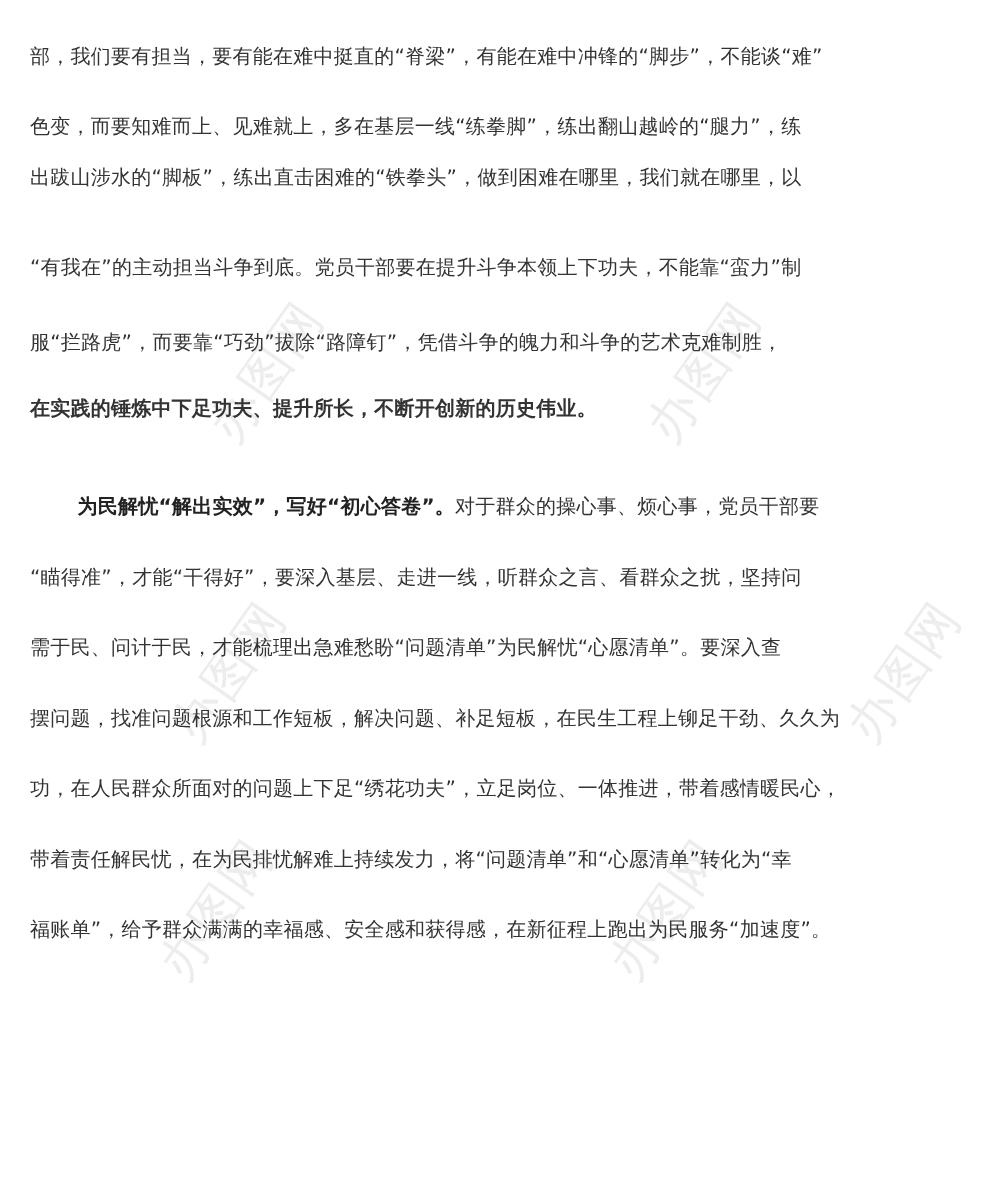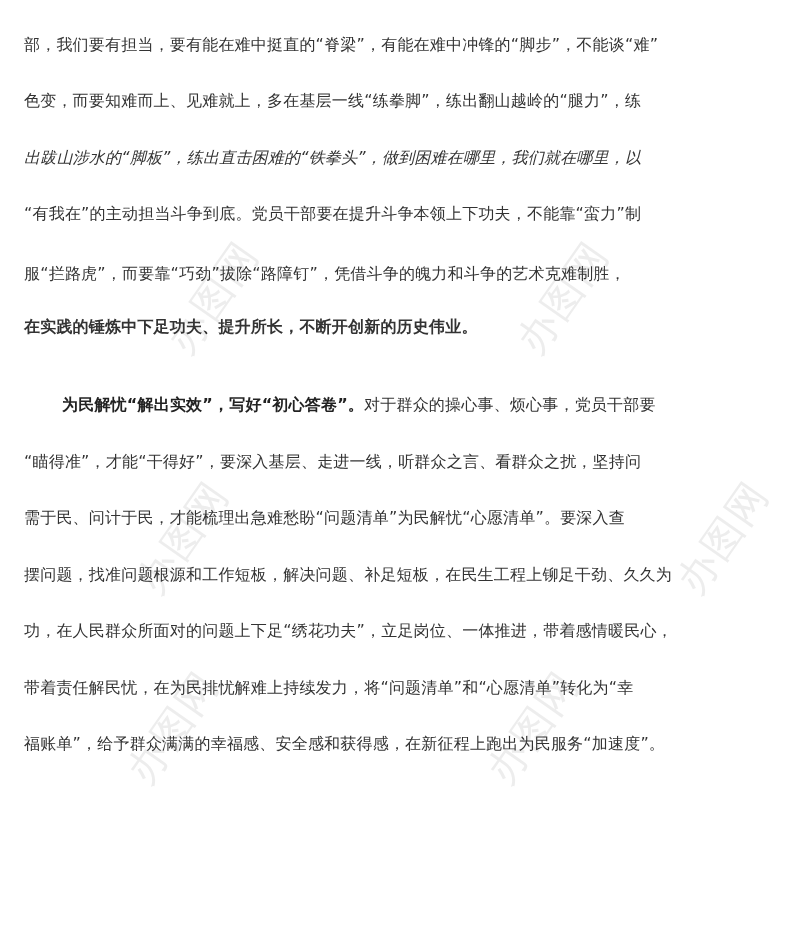--- a/index.html
+++ b/index.html
@@ -59,21 +59,21 @@
   <div class="watermark" style="left:150px; top:270px;">办图网</div>
   <div class="watermark" style="left:500px; top:270px;">办图网</div>
   <div class="watermark" style="left:120px; top:510px;">办图网</div>
   <div class="watermark" style="left:660px; top:510px;">办图网</div>
   <div class="watermark" style="left:110px; top:700px;">办图网</div>
   <div class="watermark" style="left:470px; top:700px;">办图网</div>
 
   <div>
     <div class="line" style="top:33px;">部，我们要有担当，要有能在难中挺直的“脊梁”，有能在难中冲锋的“脚步”，不能谈“难”</div>
     <div class="line" style="top:89px;">色变，而要知难而上、见难就上，多在基层一线“练拳脚”，练出翻山越岭的“腿力”，练</div>
-    <div class="line" style="top:146px;font-style:italic;">出跋山涉水的“脚板”，练出直击困难的“铁拳头”，做到困难在哪里，我们就在哪里，以</div>
+    <div class="line" style="top:130px;">出跋山涉水的“脚板”，练出直击困难的“铁拳头”，做到困难在哪里，我们就在哪里，以</div>
     <div class="line" style="top:202px;">“有我在”的主动担当斗争到底。党员干部要在提升斗争本领上下功夫，不能靠“蛮力”制</div>
     <div class="line" style="top:262px;">服“拦路虎”，而要靠“巧劲”拔除“路障钉”，凭借斗争的魄力和斗争的艺术克难制胜，</div>
     <div class="line" style="top:315px;font-weight:bold;">在实践的锤炼中下足功夫、提升所长，不断开创新的历史伟业。</div>
   </div>
 
   <div>
     <div class="line indent" style="top:393px;">
       <span class="bold">为民解忧“解出实效”，写好“初心答卷”。</span><span>对于群众的操心事、烦心事，党员干部要</span>
     </div>
     <div class="line" style="top:450px;">“瞄得准”，才能“干得好”，要深入基层、走进一线，听群众之言、看群众之扰，坚持问</div>

